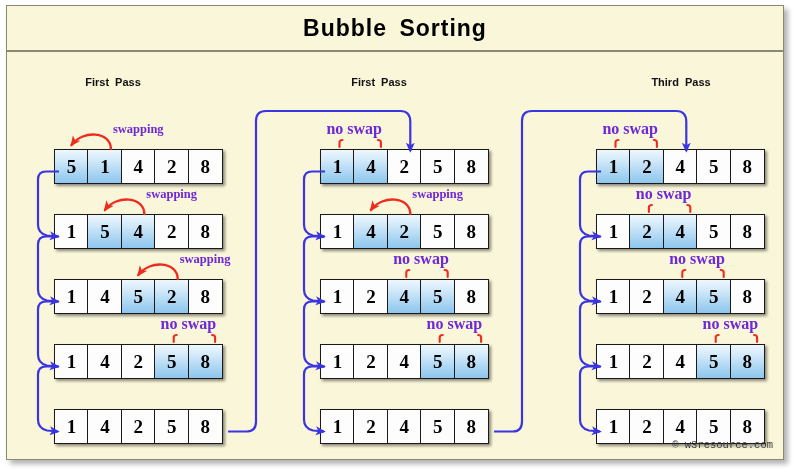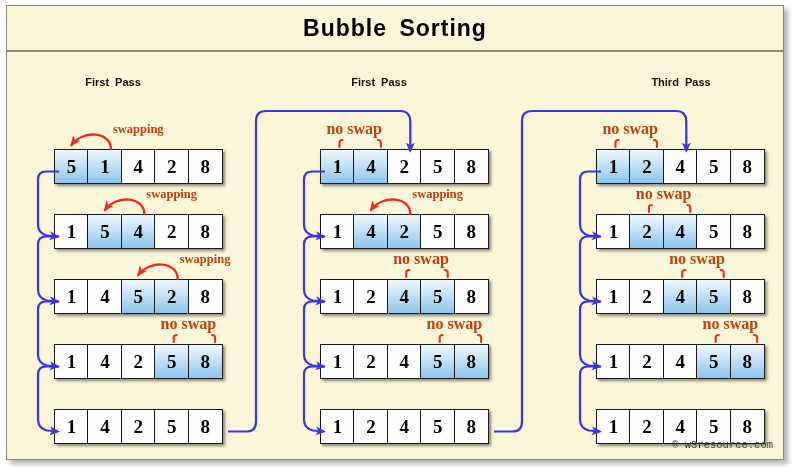--- a/index.html
+++ b/index.html
@@ -101,21 +101,21 @@
   .cell.hl {
     background: linear-gradient(to bottom, #eef7fd 0%, #d3eafa 30%, #a8d4f2 72%, #8ec6ee 100%);
   }
 
   
   .anno {
     position: absolute;
     font-family: "Liberation Serif", serif;
     font-size: 12.5px;
     font-weight: bold;
-    color: #c2410c;
+    color: #6d28d9;
     white-space: nowrap;
   }
   .anno-swap { }
   .anno-noswap {
     font-size: 16px;
   }
 
   
   .watermark {
     position: absolute;

